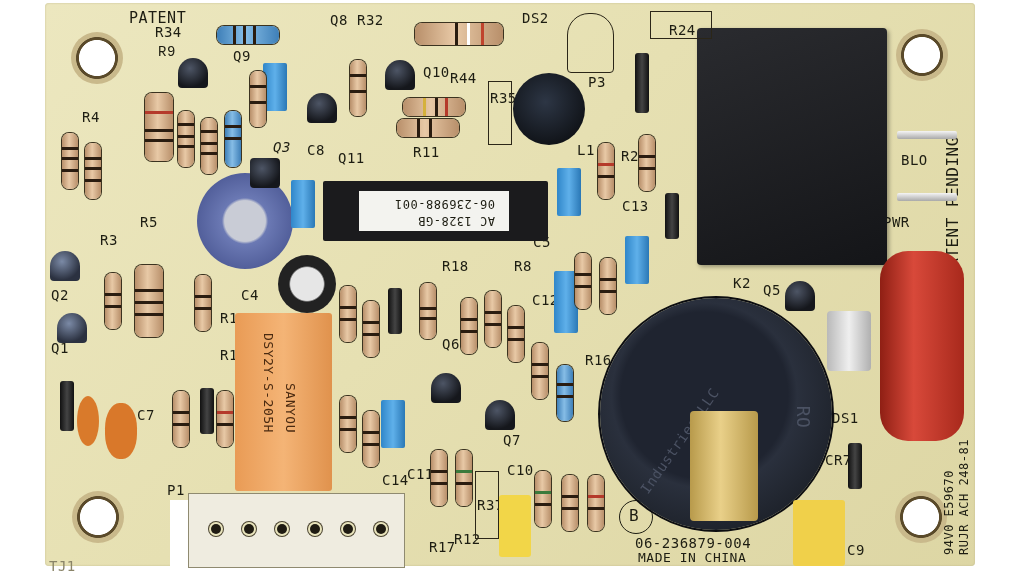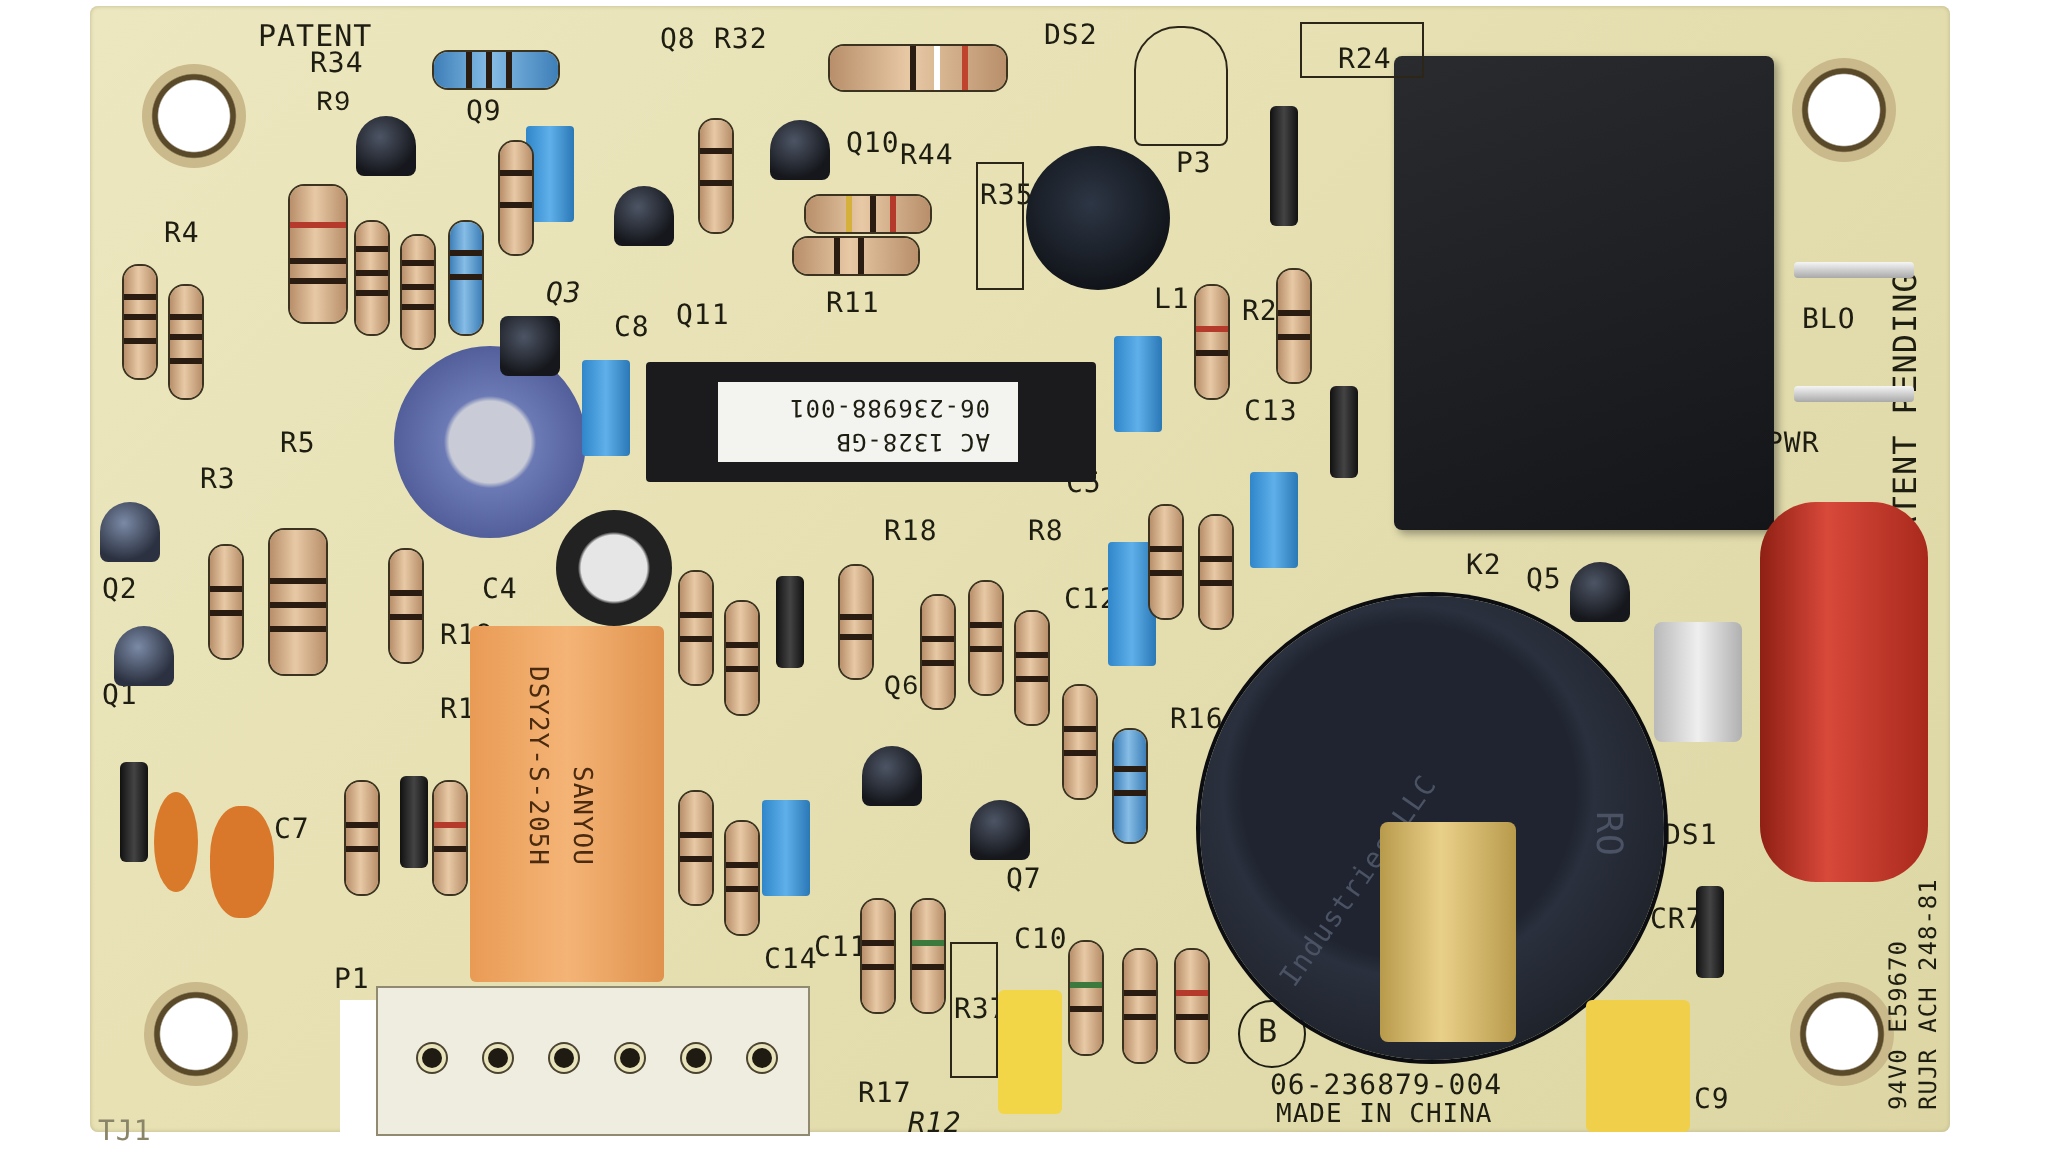--- a/index.html
+++ b/index.html
@@ -42,48 +42,48 @@
   <span class="silk" style="left:113px;top:42px;font-family:Liberation Mono, monospace;">R9</span>
   <span class="silk" style="left:188px;top:46px;">Q9</span>
   <span class="silk" style="left:405px;top:68px;">R44</span>
   <span class="silk" style="left:378px;top:62px;">Q10</span>
   <span class="silk" style="left:543px;top:72px;">P3</span>
   <span class="silk" style="left:445px;top:88px;">R35</span>
   <span class="silk" style="left:37px;top:107px;">R4</span>
   <span class="silk" style="left:368px;top:142px;">R11</span>
   <span class="silk" style="left:532px;top:140px;">L1</span>
   <span class="silk" style="left:228px;top:137px;font-style:italic;">Q3</span>
-  <span class="silk" style="left:262px;top:154px;">C8</span>
+  <span class="silk" style="left:262px;top:140px;">C8</span>
   <span class="silk" style="left:293px;top:148px;">Q11</span>
   <span class="silk" style="left:576px;top:146px;">R20</span>
   <span class="silk" style="left:55px;top:230px;">R3</span>
   <span class="silk" style="left:95px;top:212px;">R5</span>
   <span class="silk" style="left:577px;top:196px;">C13</span>
   <span class="silk" style="left:488px;top:232px;">C5</span>
   <span class="silk" style="left:397px;top:256px;">R18</span>
   <span class="silk" style="left:469px;top:256px;">R8</span>
   <span class="silk" style="left:487px;top:290px;">C12</span>
   <span class="silk" style="left:688px;top:273px;">K2</span>
   <span class="silk" style="left:718px;top:280px;">Q5</span>
   <span class="silk" style="left:196px;top:285px;">C4</span>
   <span class="silk" style="left:6px;top:285px;">Q2</span>
   <span class="silk" style="left:175px;top:308px;">R19</span>
-  <span class="silk" style="left:397px;top:334px;font-family:Liberation Mono, monospace;">Q6</span>
+  <span class="silk" style="left:397px;top:334px;">Q6</span>
   <span class="silk" style="left:540px;top:350px;">R16</span>
   <span class="silk" style="left:6px;top:338px;">Q1</span>
   <span class="silk" style="left:175px;top:345px;">R10</span>
   <span class="silk" style="left:92px;top:405px;">C7</span>
   <span class="silk" style="left:362px;top:464px;">C11</span>
   <span class="silk" style="left:458px;top:430px;">Q7</span>
   <span class="silk" style="left:337px;top:470px;">C14</span>
   <span class="silk" style="left:462px;top:460px;">C10</span>
   <span class="silk" style="left:432px;top:495px;">R37</span>
   <span class="silk" style="left:122px;top:480px;">P1</span>
   <span class="silk" style="left:384px;top:537px;">R17</span>
-  <span class="silk" style="left:409px;top:552px;font-style:italic;">R12</span>
+  <span class="silk" style="left:409px;top:529px;">R12</span>
   <span class="silk" style="left:787px;top:408px;">DS1</span>
   <span class="silk" style="left:780px;top:450px;">CR7</span>
   <span class="silk" style="left:802px;top:540px;">C9</span>
   <span class="silk" style="left:4px;top:556px;color:#8a8468;">TJ1</span>
 
   <div style="position:absolute;left:574px;top:497px;width:32px;height:32px;border:1.5px solid #1d1d12;border-radius:50%;"></div>
   <span class="silk" style="left:584px;top:505px;font-size:16px;">B</span>
 
   <span class="silk" style="left:590px;top:533px;font-size:14px;">06-236879-004</span>
   <span class="silk" style="left:593px;top:548px;font-size:13px;">MADE IN CHINA</span>

